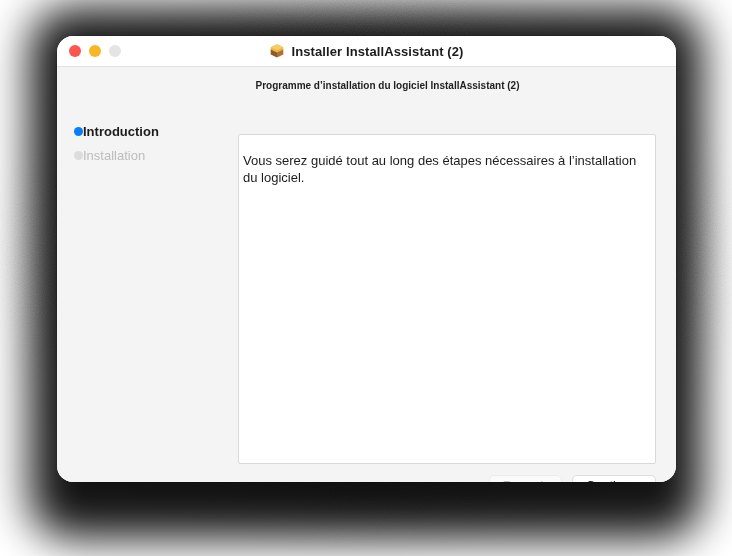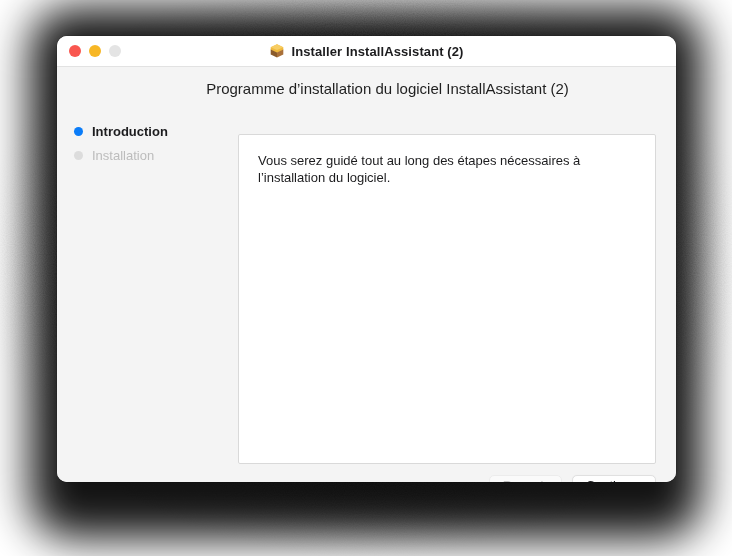--- a/index.html
+++ b/index.html
@@ -41,21 +41,21 @@
     mix-blend-mode: normal;
   }
 
   
   .window {
     position: absolute;
     left: 57px;
     top: 36px;
     width: 619px;
     height: 446px;
-    border-radius: 10px;
+    border-radius: 16px;
     background: #f4f4f4;
     overflow: hidden;
     box-shadow: 0 0 0 0.5px rgba(0,0,0,0.18);
   }
 
   .titlebar {
     position: relative;
     height: 30px;
     background: #ffffff;
     border-bottom: 1px solid #e2e2e2;
@@ -105,38 +105,38 @@
     height: 416px;
     background: #f4f4f4;
   }
 
   .subtitle {
     position: absolute;
     left: 0;
     top: 13px;
     width: 100%;
     text-align: center;
-    font-size: 15px;
+    font-size: 10px;
     color: #1f1f1f;
+    font-weight: bold;
   }
   .subtitle-inner { padding-left: 42px; }
 
   
   .sidebar {
     position: absolute;
     left: 0;
     top: 52px;
     width: 180px;
   }
   .step {
     display: flex;
     align-items: center;
     height: 24px;
     padding-left: 17px;
-    gap: 9px;
   }
   .step-dot {
     width: 9px;
     height: 9px;
     border-radius: 50%;
     background: #dcdcdc;
     flex: 0 0 auto;
   }
   .step.active .step-dot { background: #0a7cf8; }
   .step-label {
@@ -155,21 +155,21 @@
     left: 181px;
     top: 67px;
     width: 418px;
     height: 330px;
     background: #ffffff;
     border: 1px solid #d9d9d9;
     border-radius: 2px;
     box-sizing: border-box;
   }
   .content-text {
-    margin: 17px 18px 0 19px;
+    margin: 17px 18px 0 4px;
     font-size: 13px;
     line-height: 17px;
     color: #1c1c1e;
   }
 
   
   .button-row {
     position: absolute;
     right: 20px;
     top: 408px;

